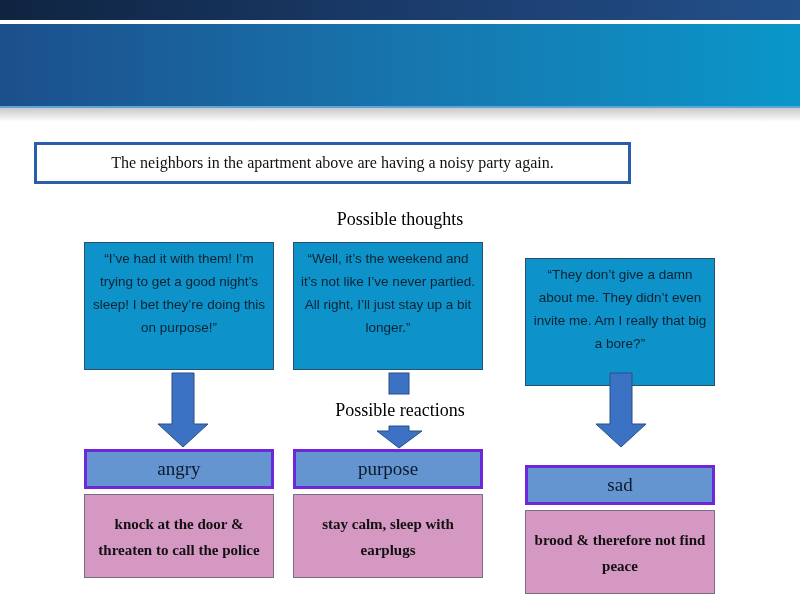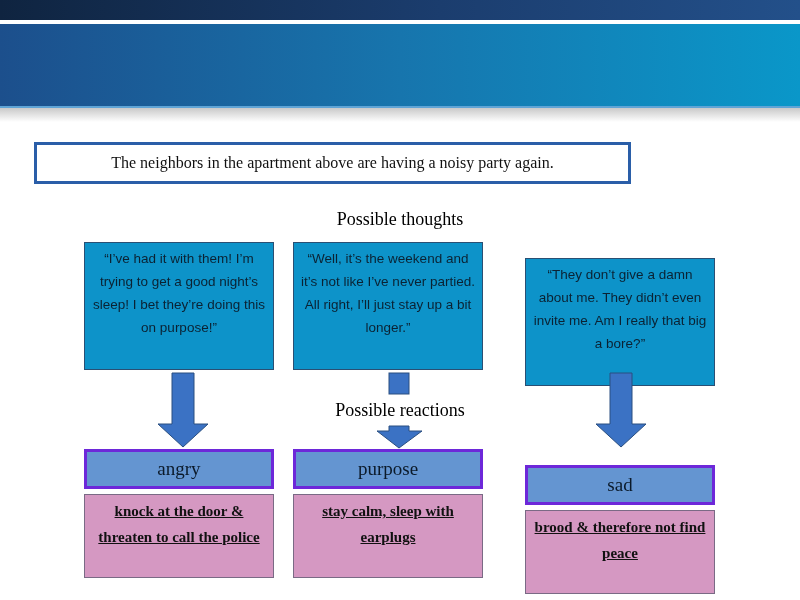--- a/index.html
+++ b/index.html
@@ -51,22 +51,22 @@
     }
     .emotion {
       position: absolute; top: 449px; width: 190px; height: 40px; box-sizing: border-box;
       background: #6495d1; border: 3px solid #6d28d9;
       display: flex; align-items: center; justify-content: center;
       font-family: "Liberation Serif", serif; font-size: 19px; color: #0b1a2a;
     }
     .reaction {
       position: absolute; top: 494px; width: 190px; height: 84px; box-sizing: border-box;
       background: #d598c2; border: 1px solid #7a6a85;
-      padding: 3px 6px; text-align: center;
-      font-family: "Liberation Serif", serif; font-weight: bold; font-size: 15px; line-height: 26px; color: #111; text-decoration: underline;
+      padding: 16px 6px; text-align: center;
+      font-family: "Liberation Serif", serif; font-weight: bold; font-size: 15px; line-height: 26px; color: #111;
     }
     .col1 { left: 84px; } .col2 { left: 293px; } .col3 { left: 525px; margin-top: 16px; }
     svg.arrow { position: absolute; overflow: visible; }
   </style>
 </head>
 <body>
 
 <div class="topband"></div>
 <div class="topline"></div>
 <div class="titlebar">

